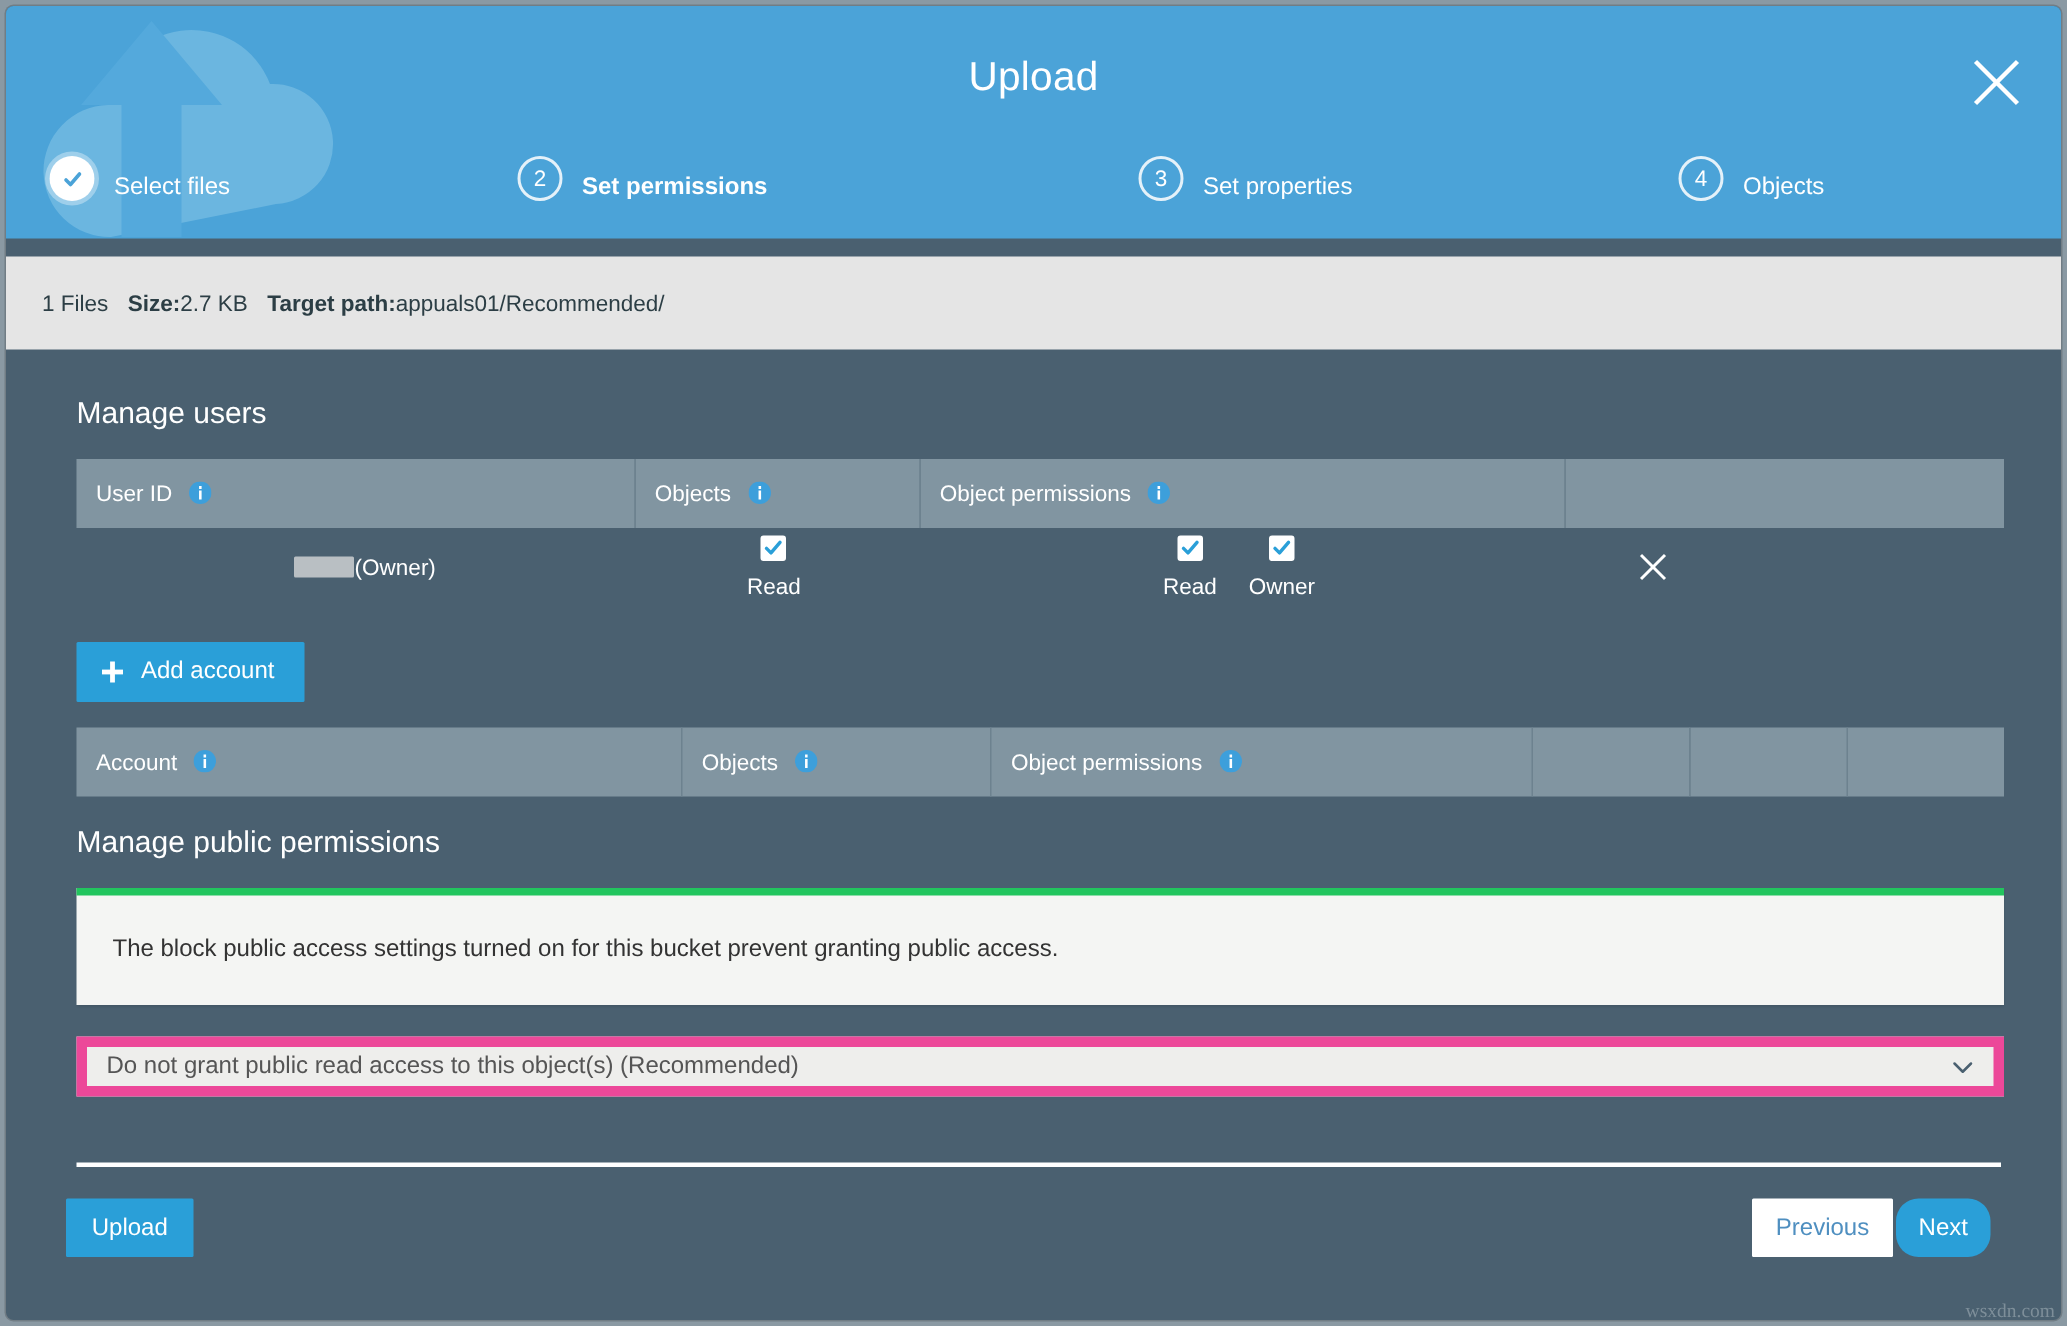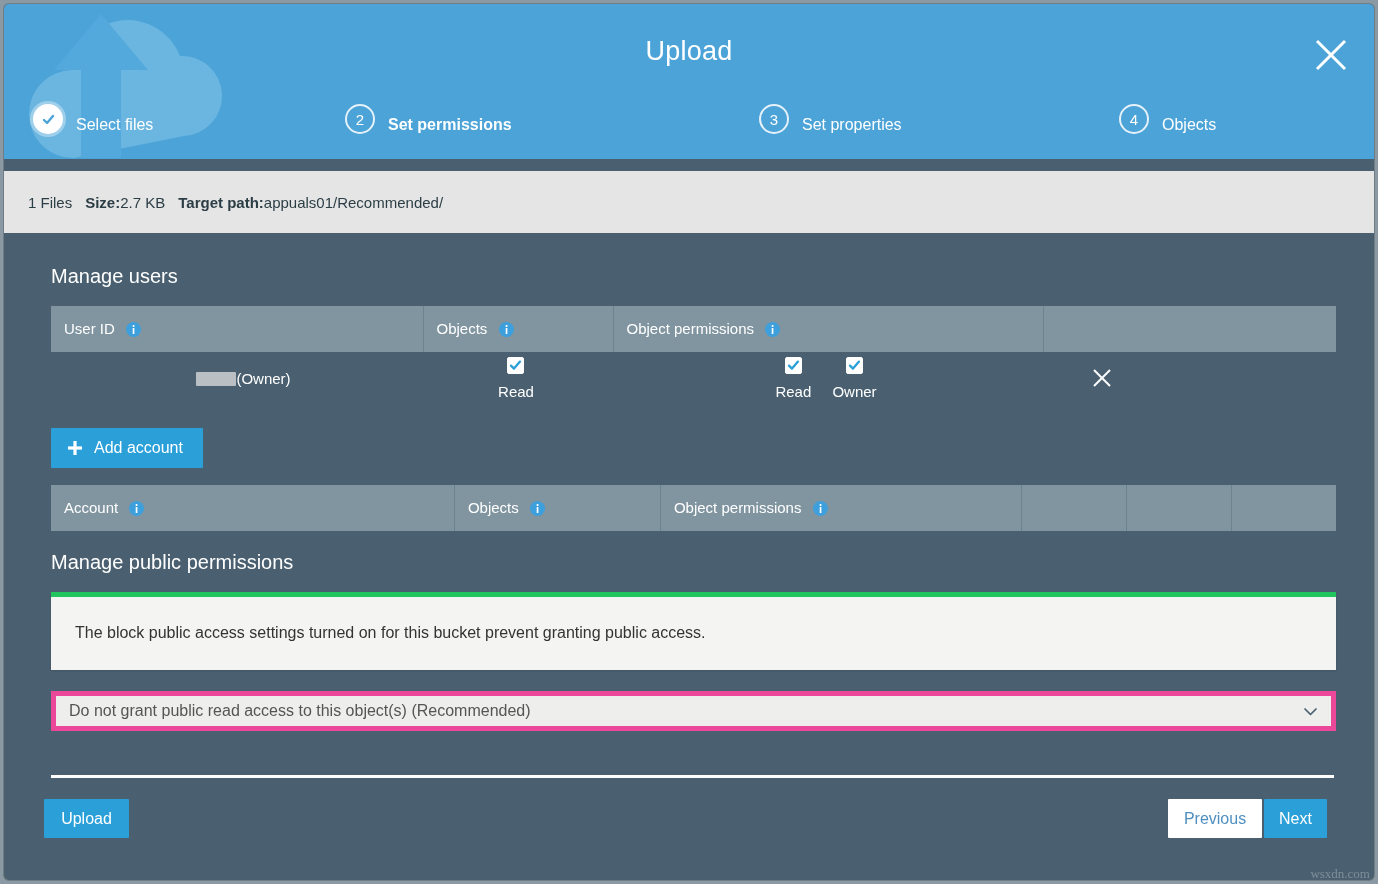--- a/index.html
+++ b/index.html
@@ -246,21 +246,21 @@
     min-height: 78px;
     box-shadow: 0 1px 2px rgba(0,0,0,0.12);
   }
 
   
   .pubselect {
     margin-top: 21px;
     width: 1285px;
     height: 40px;
     background: #eeeeec;
-    border: 5px solid #ec4899;
+    border: 7px solid #ec4899;
     display: flex;
     align-items: center;
     padding: 0 12px 0 13px;
     color: #555555;
     font-size: 16px;
     cursor: pointer;
     justify-content: space-between;
   }
   .chev { width: 17px; height: 17px; flex: none; }
 
@@ -300,20 +300,21 @@
   .footer-right { display: flex; gap: 2px; }
   .btn-prev {
     background: #ffffff;
     color: #4f8fc0;
     width: 94px;
   }
   .btn-next {
     background: #2a9fd8;
     color: #ffffff;
     width: 63px;
+    border-radius: 15px;
   }
 
   .watermark {
     position: absolute;
     right: 8px;
     bottom: 2px;
     color: #7d8e99;
     font-size: 13px;
     font-family: "Liberation Serif", serif;
   }

